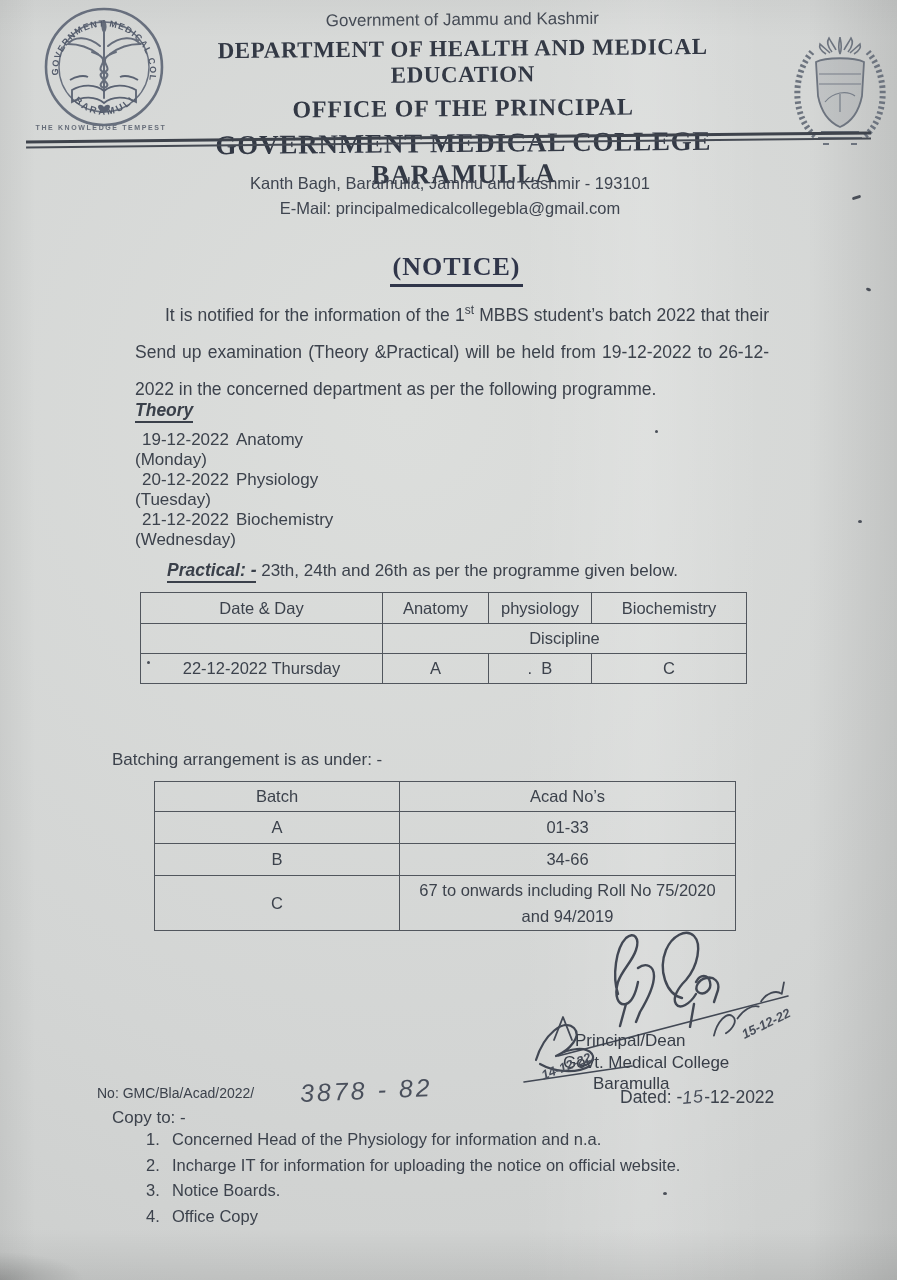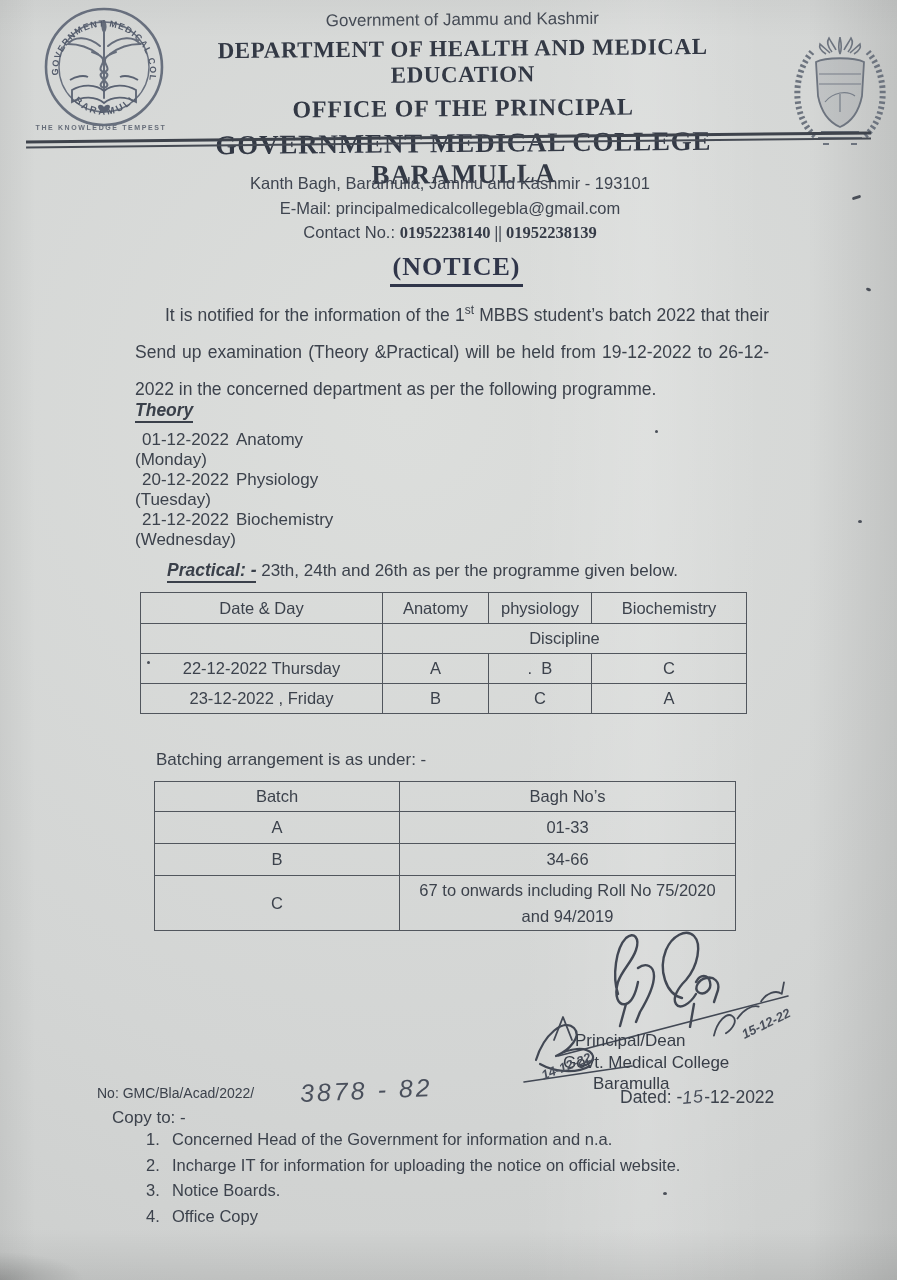--- a/index.html
+++ b/index.html
@@ -47,21 +47,21 @@
   .t-subj{padding-left:0px;}
   .t-day{margin-bottom:0px;}
   .practical-line{position:absolute;left:135px;top:560px;font-size:17px;color:#3c424c;margin-left:32px;}
   
   table.tbl{border-collapse:collapse;table-layout:fixed;font-size:16.5px;color:#3c424c;}
   table.tbl td{border:1.7px solid #51565d;text-align:center;vertical-align:middle;padding:0;overflow:hidden;}
   .tbl1{position:absolute;left:140px;top:592px;width:606px;}
   .tbl2{position:absolute;left:154px;top:781px;width:581px;}
   .c2l{line-height:26px;}
   
-  .batching-intro{position:absolute;left:112px;top:750px;font-size:17px;color:#3c424c;margin-left:44px;}
+  .batching-intro{position:absolute;left:112px;top:750px;font-size:17px;color:#3c424c;}
   
   .sig-block{position:absolute;left:575px;top:1000px;font-size:17px;color:#373d47;line-height:21.5px;margin-top:30px;}
   .sig-block .l2{margin-left:-12px;}
   .sig-block .l3{margin-left:18px;}
   svg.ink path, svg.ink line{stroke:#424854;fill:none;stroke-linecap:round;stroke-linejoin:round;}
   .hand{font-style:italic;color:#4a505c;}
   .hand-ref{position:absolute;left:300px;top:1076px;font-size:25px;letter-spacing:3px;transform:rotate(-2.5deg);font-weight:500;}
   .hand-date-inline{font-size:18px;display:inline-block;transform:rotate(-6deg);letter-spacing:1px;}
   .hand-note{position:absolute;font-size:13px;font-weight:700;}
   
@@ -144,39 +144,36 @@
     <div class="serif college-line">GOVERNMENT MEDICAL COLLEGE BARAMULLA</div>
   </div>
   <div class="rule">
     <div class="bar1"></div>
       <div class="bar2"></div>
   </div>
 
   <div class="contact">
     <div>Kanth Bagh, Baramulla, Jammu and Kashmir - 193101</div>
     <div>E-Mail: principalmedicalcollegebla@gmail.com</div>
-    <div>
-      <span>Contact No.:  </span><span class="phone-numbers">01952238140 || 01952238139</span>
-    </div>
   </div>
 
   <div class="notice-title">
     <span>(NOTICE)</span>
   </div>
 
   <div class="body-para">
     <span>It is notified for the information of the 1</span><span class="sup">st</span><span> MBBS student’s batch 2022 that their Send up examination (Theory &amp;Practical) will be held from 19-12-2022 to 26-12-2022 in the concerned department as per the following programme.</span>
   </div>
 
   <div class="theory-label">
     <span class="sec-label">Theory</span>
   </div>
   <div class="theory-list">
     <div class="t-row">
-      <span class="t-date">01-12-2022</span><span class="t-subj">Anatomy</span>
+      <span class="t-date">19-12-2022</span><span class="t-subj">Anatomy</span>
     </div>
     <div class="t-day">(Monday)</div>
     <div class="t-row">
       <span class="t-date">20-12-2022</span><span class="t-subj">Physiology</span>
     </div>
     <div class="t-day">(Tuesday)</div>
     <div class="t-row">
       <span class="t-date">21-12-2022</span><span class="t-subj">Biochemistry</span>
     </div>
     <div class="t-day">(Wednesday)</div>
@@ -203,39 +200,33 @@
     <tr style="height:30px">
       <td></td>
       <td colspan="3">Discipline</td>
     </tr>
     <tr style="height:30px">
       <td>22-12-2022 Thursday</td>
       <td>A</td>
       <td>.&nbsp; B</td>
       <td>C</td>
     </tr>
-    <tr style="height:30px">
-      <td>23-12-2022 , Friday</td>
-      <td>B</td>
-      <td>C</td>
-      <td>A</td>
-    </tr>
   </tbody>
     </table>
 
   <div class="batching-intro">Batching arrangement is as under: -</div>
   <table class="tbl tbl2">
     <colgroup>
         <col style="width:245px">
         <col style="width:336px">
       </colgroup>
     <tbody>
         <tr style="height:30px">
       <td>Batch</td>
-      <td>Bagh No’s</td>
+      <td>Acad No’s</td>
     </tr>
     <tr style="height:32px">
       <td>A</td>
       <td>01-33</td>
     </tr>
     <tr style="height:32px">
       <td>B</td>
       <td>34-66</td>
     </tr>
     <tr style="height:55px">
@@ -297,21 +288,21 @@
   <div class="hand hand-ref">3878 - 82</div>
 
   <div class="dated-line">
     <span>Dated: -</span><span class="hand hand-date-inline">15</span><span>-12-2022</span>
   </div>
 
   <div class="copy-to">Copy to: -</div>
 
   <div class="copy-list">
     <div class="row">
-      <span class="num">1.</span><span>Concerned Head of the Government for information and n.a.</span>
+      <span class="num">1.</span><span>Concerned Head of the Physiology for information and n.a.</span>
     </div>
     <div class="row">
       <span class="num">2.</span><span>Incharge IT for information for uploading the notice on official website.</span>
     </div>
     <div class="row">
       <span class="num">3.</span><span>Notice Boards.</span>
     </div>
     <div class="row">
       <span class="num">4.</span><span>Office Copy</span>
     </div>

